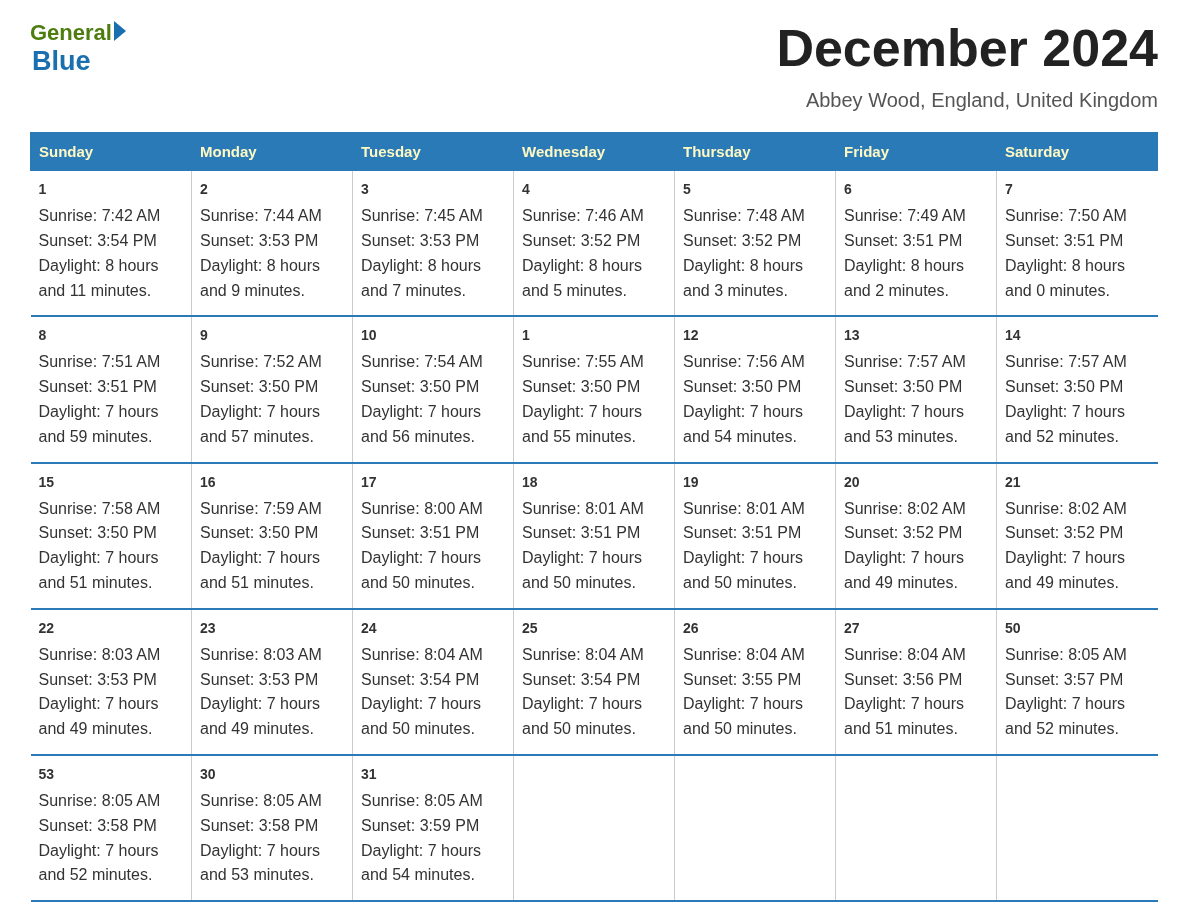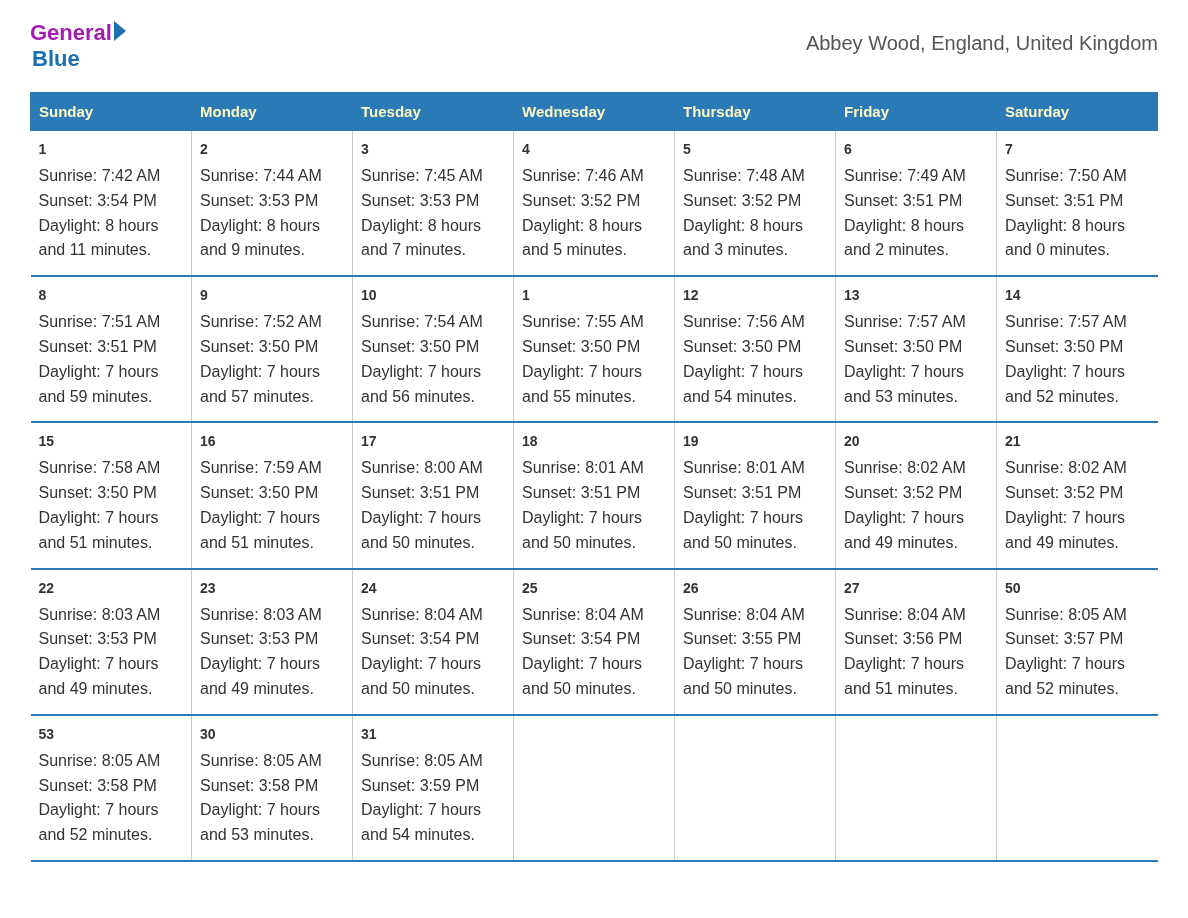--- a/index.html
+++ b/index.html
@@ -15,41 +15,41 @@
       align-items: flex-start;
       margin-bottom: 20px;
     }
     .logo {
       display: flex;
       align-items: center;
     }
     .logo-text-general {
       font-size: 22px;
       font-weight: bold;
-      color: #a21caf;
+      color: #4d7c0f;
     }
     .logo-arrow {
       width: 0;
       height: 0;
       border-left: 12px solid #1a6faf;
       border-top: 10px solid transparent;
       border-bottom: 10px solid transparent;
       margin-left: 2px;
       margin-top: -4px;
     }
     .logo-wrapper {
       display: flex;
       flex-direction: column;
     }
     .logo-line1 {
       display: flex;
       align-items: center;
     }
     .logo-line2 {
-      font-size: 22px;
+      font-size: 27px;
       font-weight: bold;
       color: #1a6faf;
       margin-left: 2px;
     }
     .title-block {
       text-align: right;
     }
     .month-title {
       font-size: 52px;
       font-weight: bold;
@@ -110,20 +110,21 @@
   <div class="logo">
     <div class="logo-wrapper">
       <div class="logo-line1">
         <span class="logo-text-general">General</span>
         <div class="logo-arrow"></div>
       </div>
       <span class="logo-line2">Blue</span>
     </div>
   </div>
   <div class="title-block">
+    <div class="month-title">December 2024</div>
     <div class="location">Abbey Wood, England, United Kingdom</div>
   </div>
 </div>
 
 <table>
   <thead>
     <tr>
     <th>Sunday</th>
         <th>Monday</th>
         <th>Tuesday</th>

